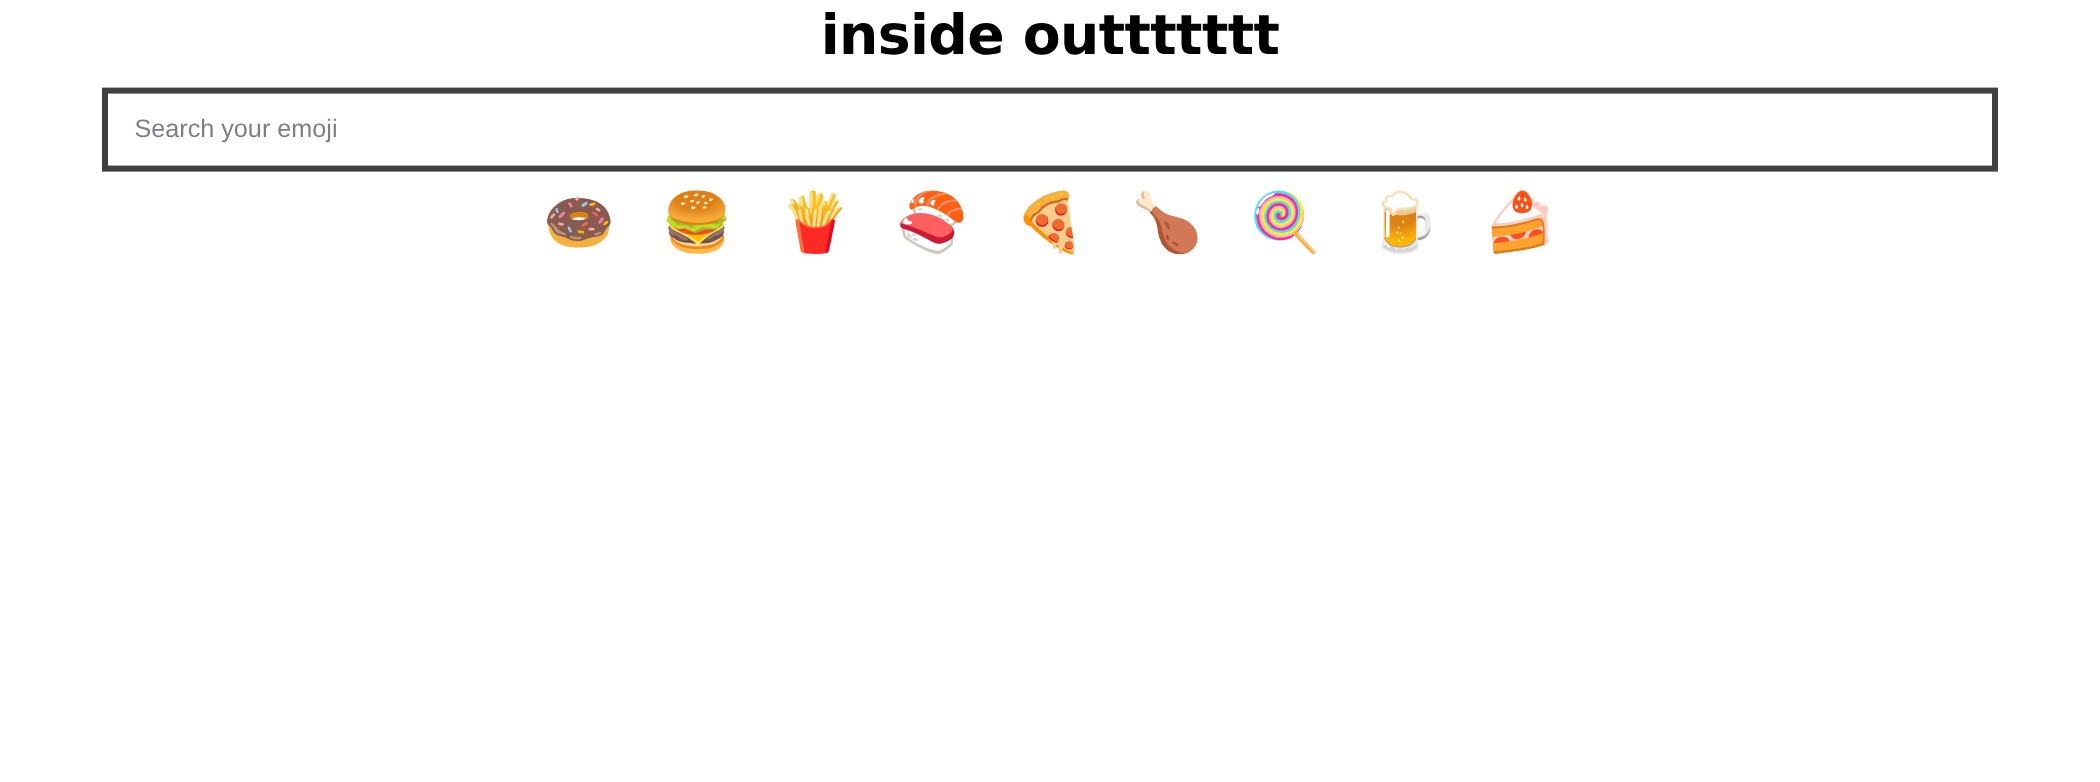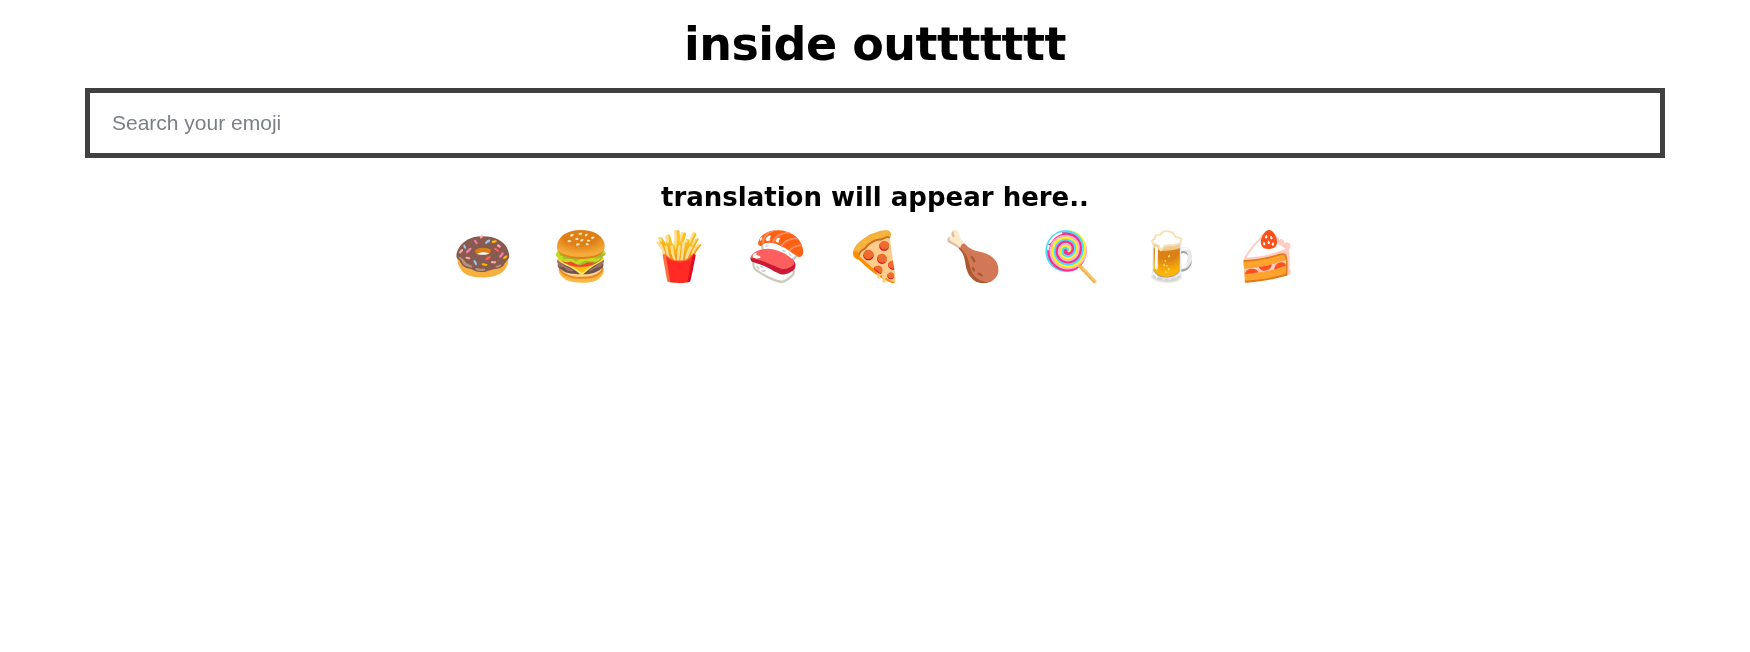--- a/index.html
+++ b/index.html
@@ -17,21 +17,21 @@
     width: 1750px;
     height: 652px;
     position: relative;
     background: #ffffff;
     box-sizing: border-box;
   }
 
   
   .app-title {
     margin: 0;
-    padding-top: 16px;
+    padding-top: 1px;
     text-align: center;
     font-family: "DejaVu Sans", "Liberation Sans", sans-serif;
     font-weight: 700;
     font-size: 46px;
     line-height: 1.25;
     color: #000000;
     letter-spacing: -0.5px;
   }
 
   
@@ -106,21 +106,20 @@
 <body>
 
 <div class="page">
 
   <h1 class="app-title">inside outtttttt</h1>
 
   <div class="search-wrap">
     <input class="search-input" type="text" placeholder="Search your emoji" style="">
   </div>
 
-  <p class="translation-text">translation will appear here..</p>
 
   <ul class="emoji-row">
     <li class="emoji-item">🍩</li>
     <li class="emoji-item">🍔</li>
     <li class="emoji-item">🍟</li>
     <li class="emoji-item">🍣</li>
     <li class="emoji-item">🍕</li>
     <li class="emoji-item">🍗</li>
     <li class="emoji-item">🍭</li>
     <li class="emoji-item">🍺</li>

